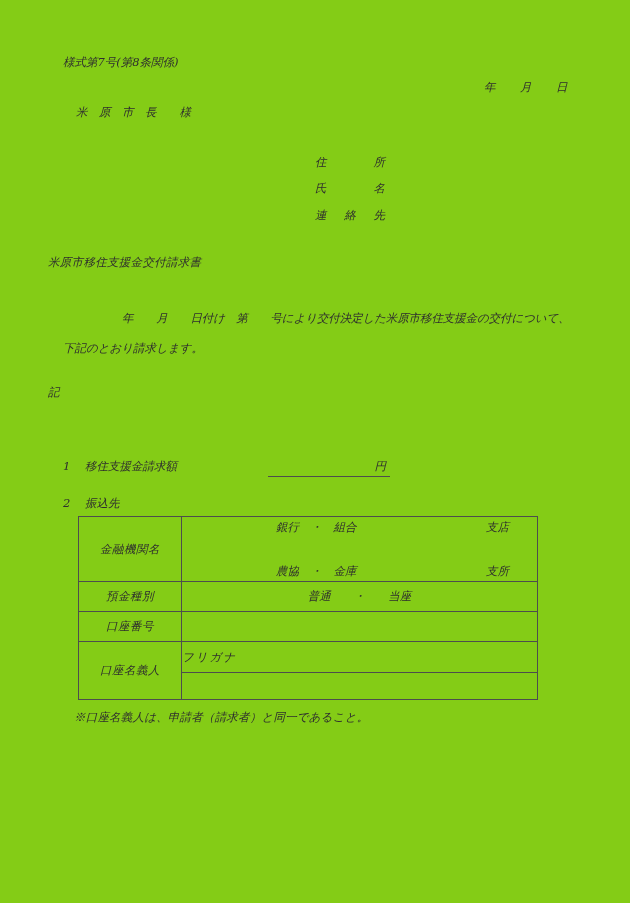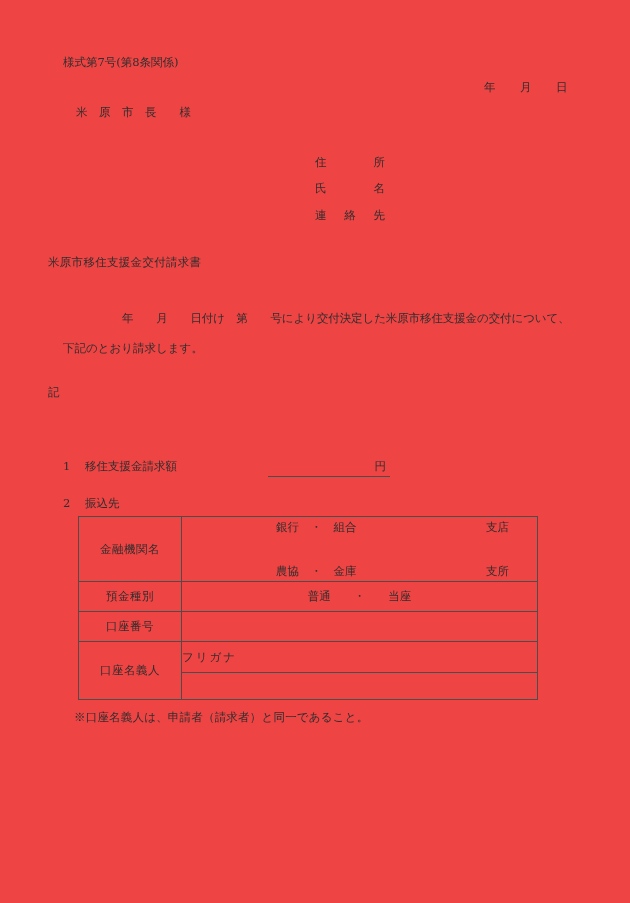--- a/index.html
+++ b/index.html
@@ -1,25 +1,26 @@
 <!DOCTYPE html>
 <html><head>
 <meta charset="utf-8">
 <style>
   html, body { margin: 0; padding: 0; background: #ffffff; }
   .page {
     position: relative;
     width: 630px;
     height: 903px;
-    background: #ef4444;
+    background: #84cc16;
     font-family: "DejaVu Serif", "Liberation Serif", serif;
     font-size: 11.5px;
     color: #2e2e2e;
     line-height: 1.1;
     overflow: hidden;
+    font-style: italic;
   }
   .abs { position: absolute; }
   .centered { left: 0; right: 0; text-align: left; padding-left: 48px; }
 
   .form-number { left: 63px; top: 56px; }
   .date-line { right: 62px; top: 81px; letter-spacing: 0.5px; margin-left: 28px; }
   .addressee { left: 76px; top: 106px; }
 
   .applicant-line { position: absolute; left: 315px; width: 70px; text-align: justify; text-align-last: justify; }
   .app-l1 { top: 156px; }

